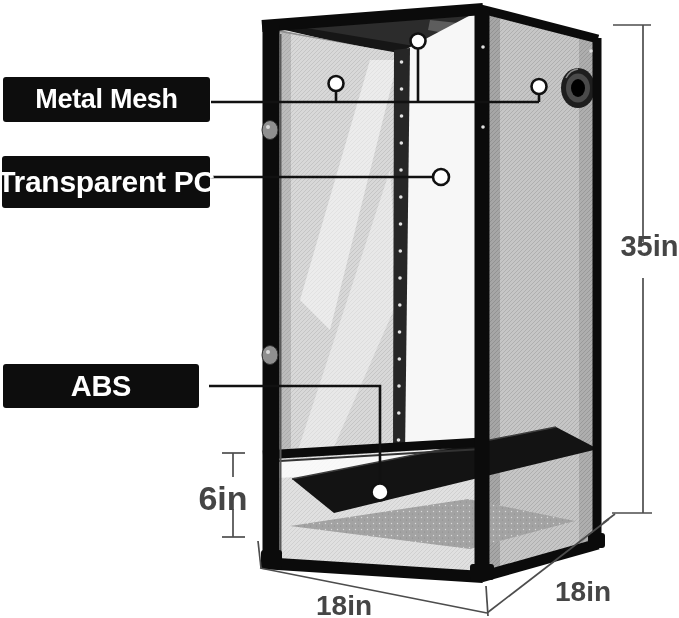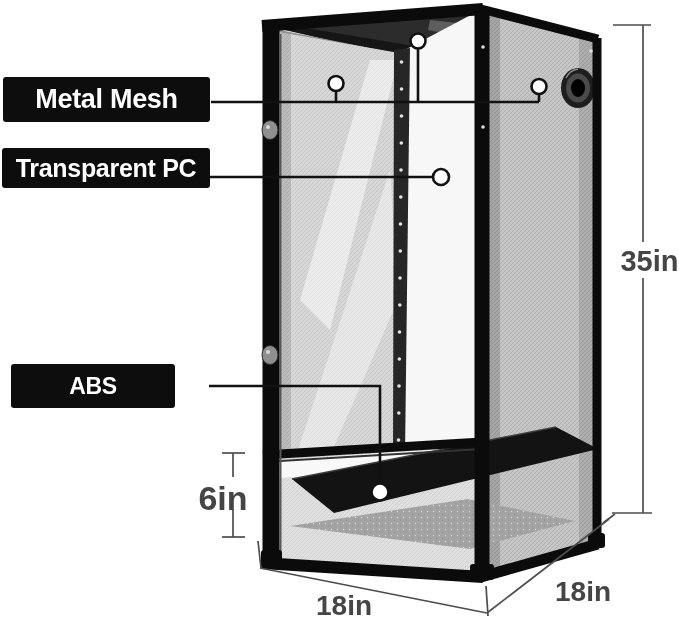--- a/index.html
+++ b/index.html
@@ -8,27 +8,27 @@
     font-family:"Liberation Sans", sans-serif;
   }
   .stage svg{position:absolute;left:0;top:0;}
   .pill{
     position:absolute;background:#0d0d0d;color:#ffffff;
     display:flex;align-items:center;justify-content:center;
     font-weight:700;letter-spacing:-0.3px;
     border-radius:3px;white-space:nowrap;
   }
   .pill-metal-mesh{left:3px;top:77px;width:207px;height:45px;font-size:27px;}
-  .pill-transparent-pc{left:2px;top:148px;width:208px;height:40px;font-size:25px;}
-  .pill-abs{left:11px;top:364px;width:164px;height:44px;font-size:23px;}
+  .pill-transparent-pc{left:2px;top:156px;width:208px;height:52px;font-size:30px;}
+  .pill-abs{left:3px;top:364px;width:196px;height:44px;font-size:29px;}
   .dim{
     position:absolute;color:#454545;font-weight:700;text-align:center;
     white-space:nowrap;
   }
-  .dim-height{left:620px;top:245px;width:59px;font-size:29px;}
+  .dim-height{left:620px;top:230px;width:59px;font-size:29px;}
   .dim-base{left:198px;top:479px;width:50px;font-size:34px;}
   .dim-width{left:309px;top:590px;width:70px;font-size:28px;}
   .dim-depth{left:548px;top:576px;width:70px;font-size:28px;}
 </style>
 </head>
 <body>
 
 <div class="stage">
 
   <svg width="679" height="618" viewBox="0 0 679 618">

